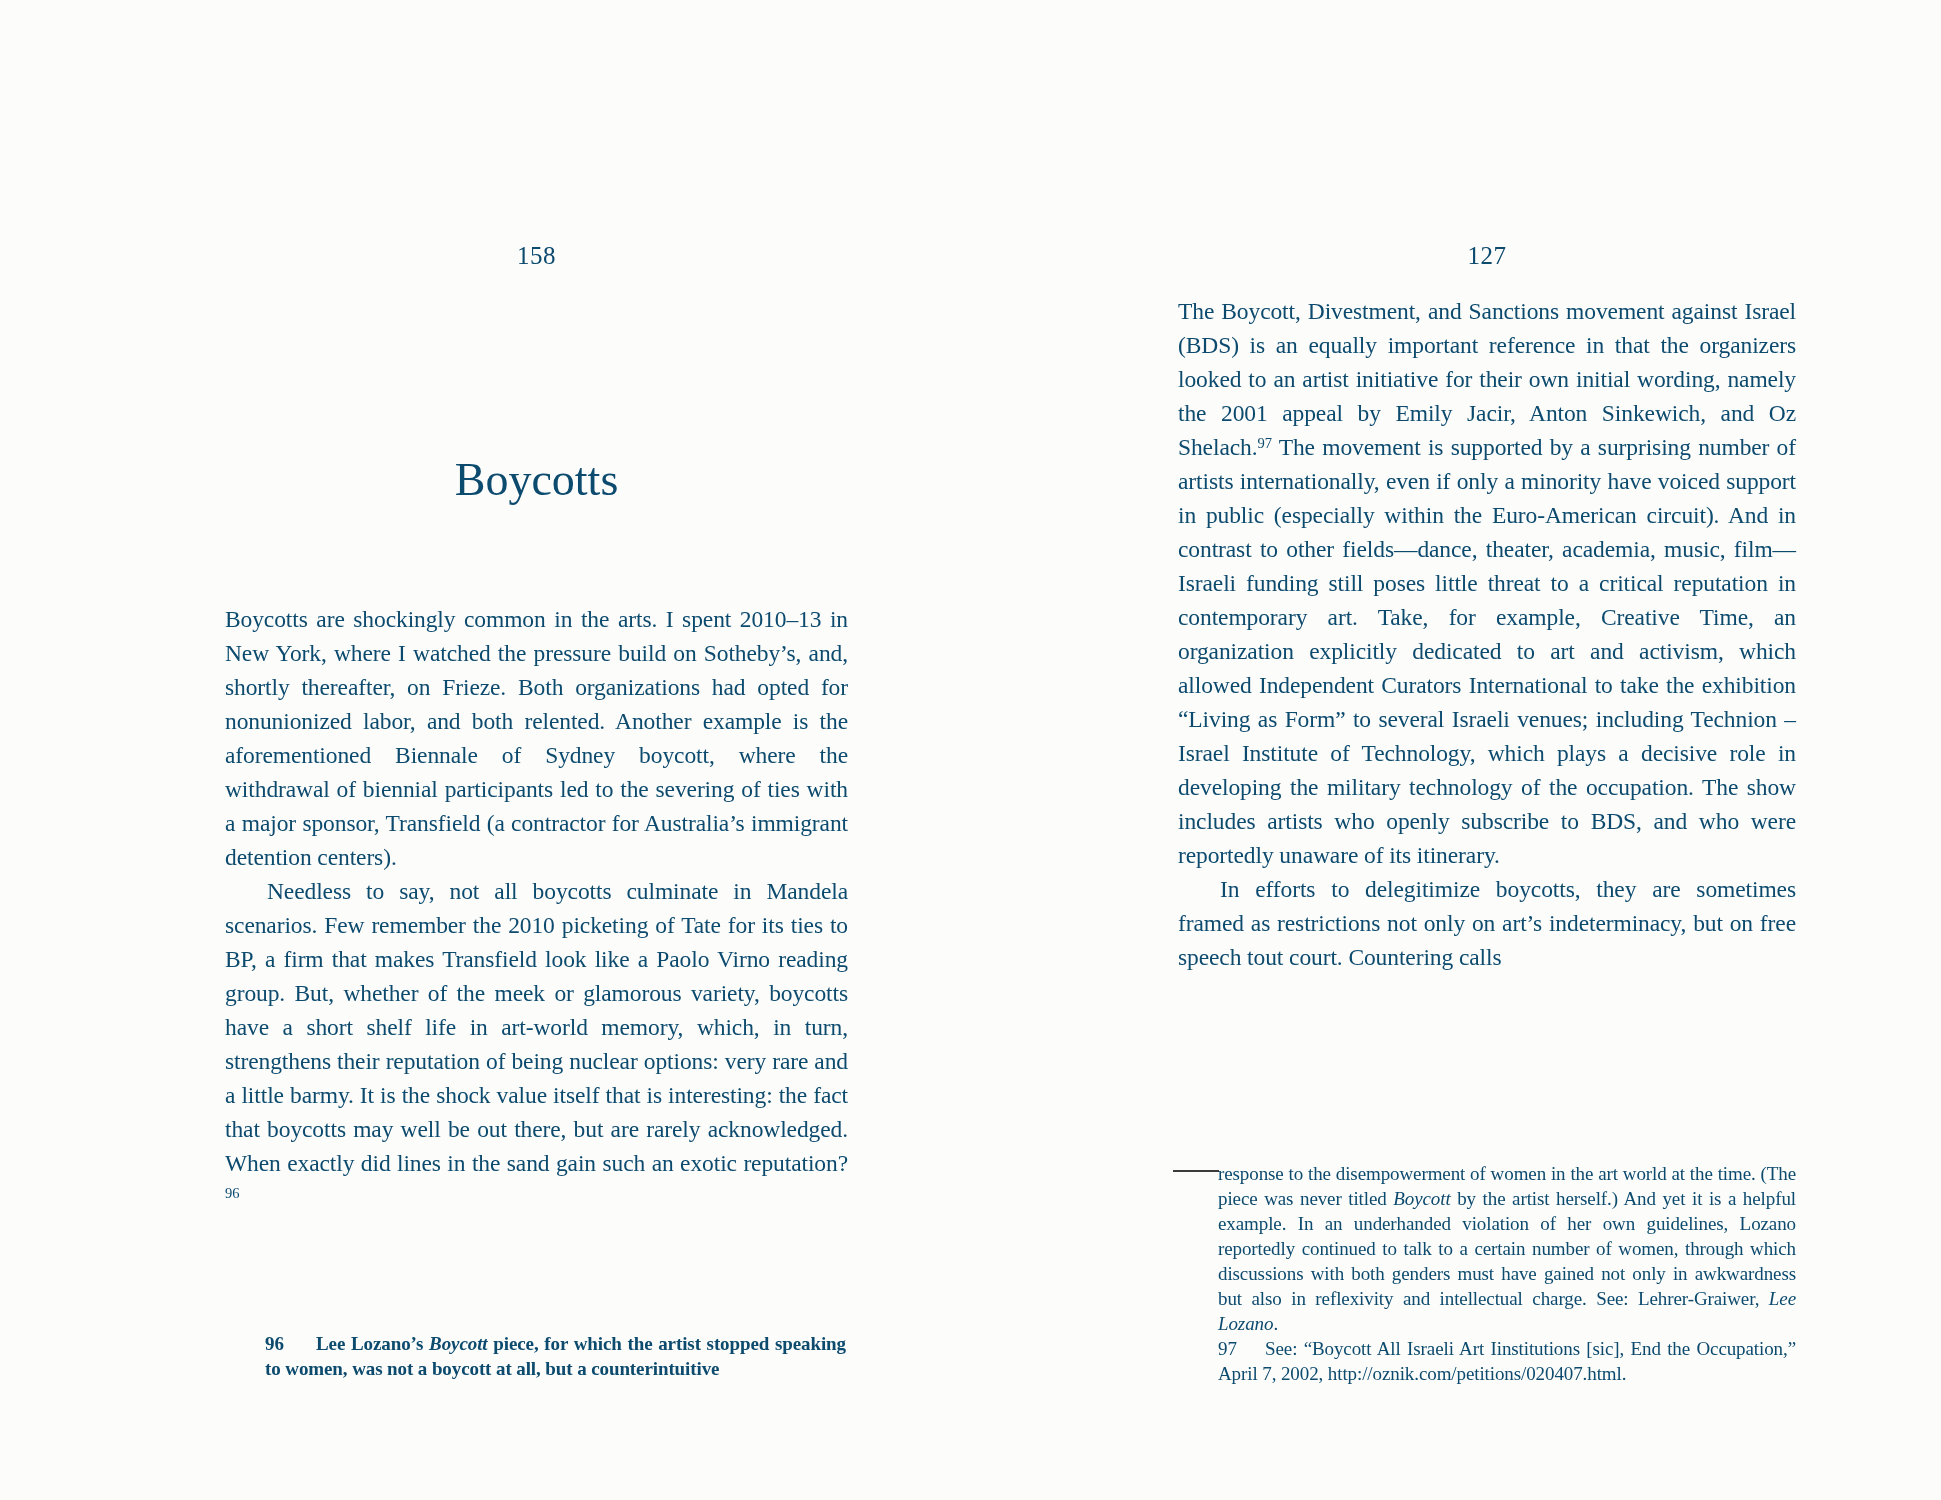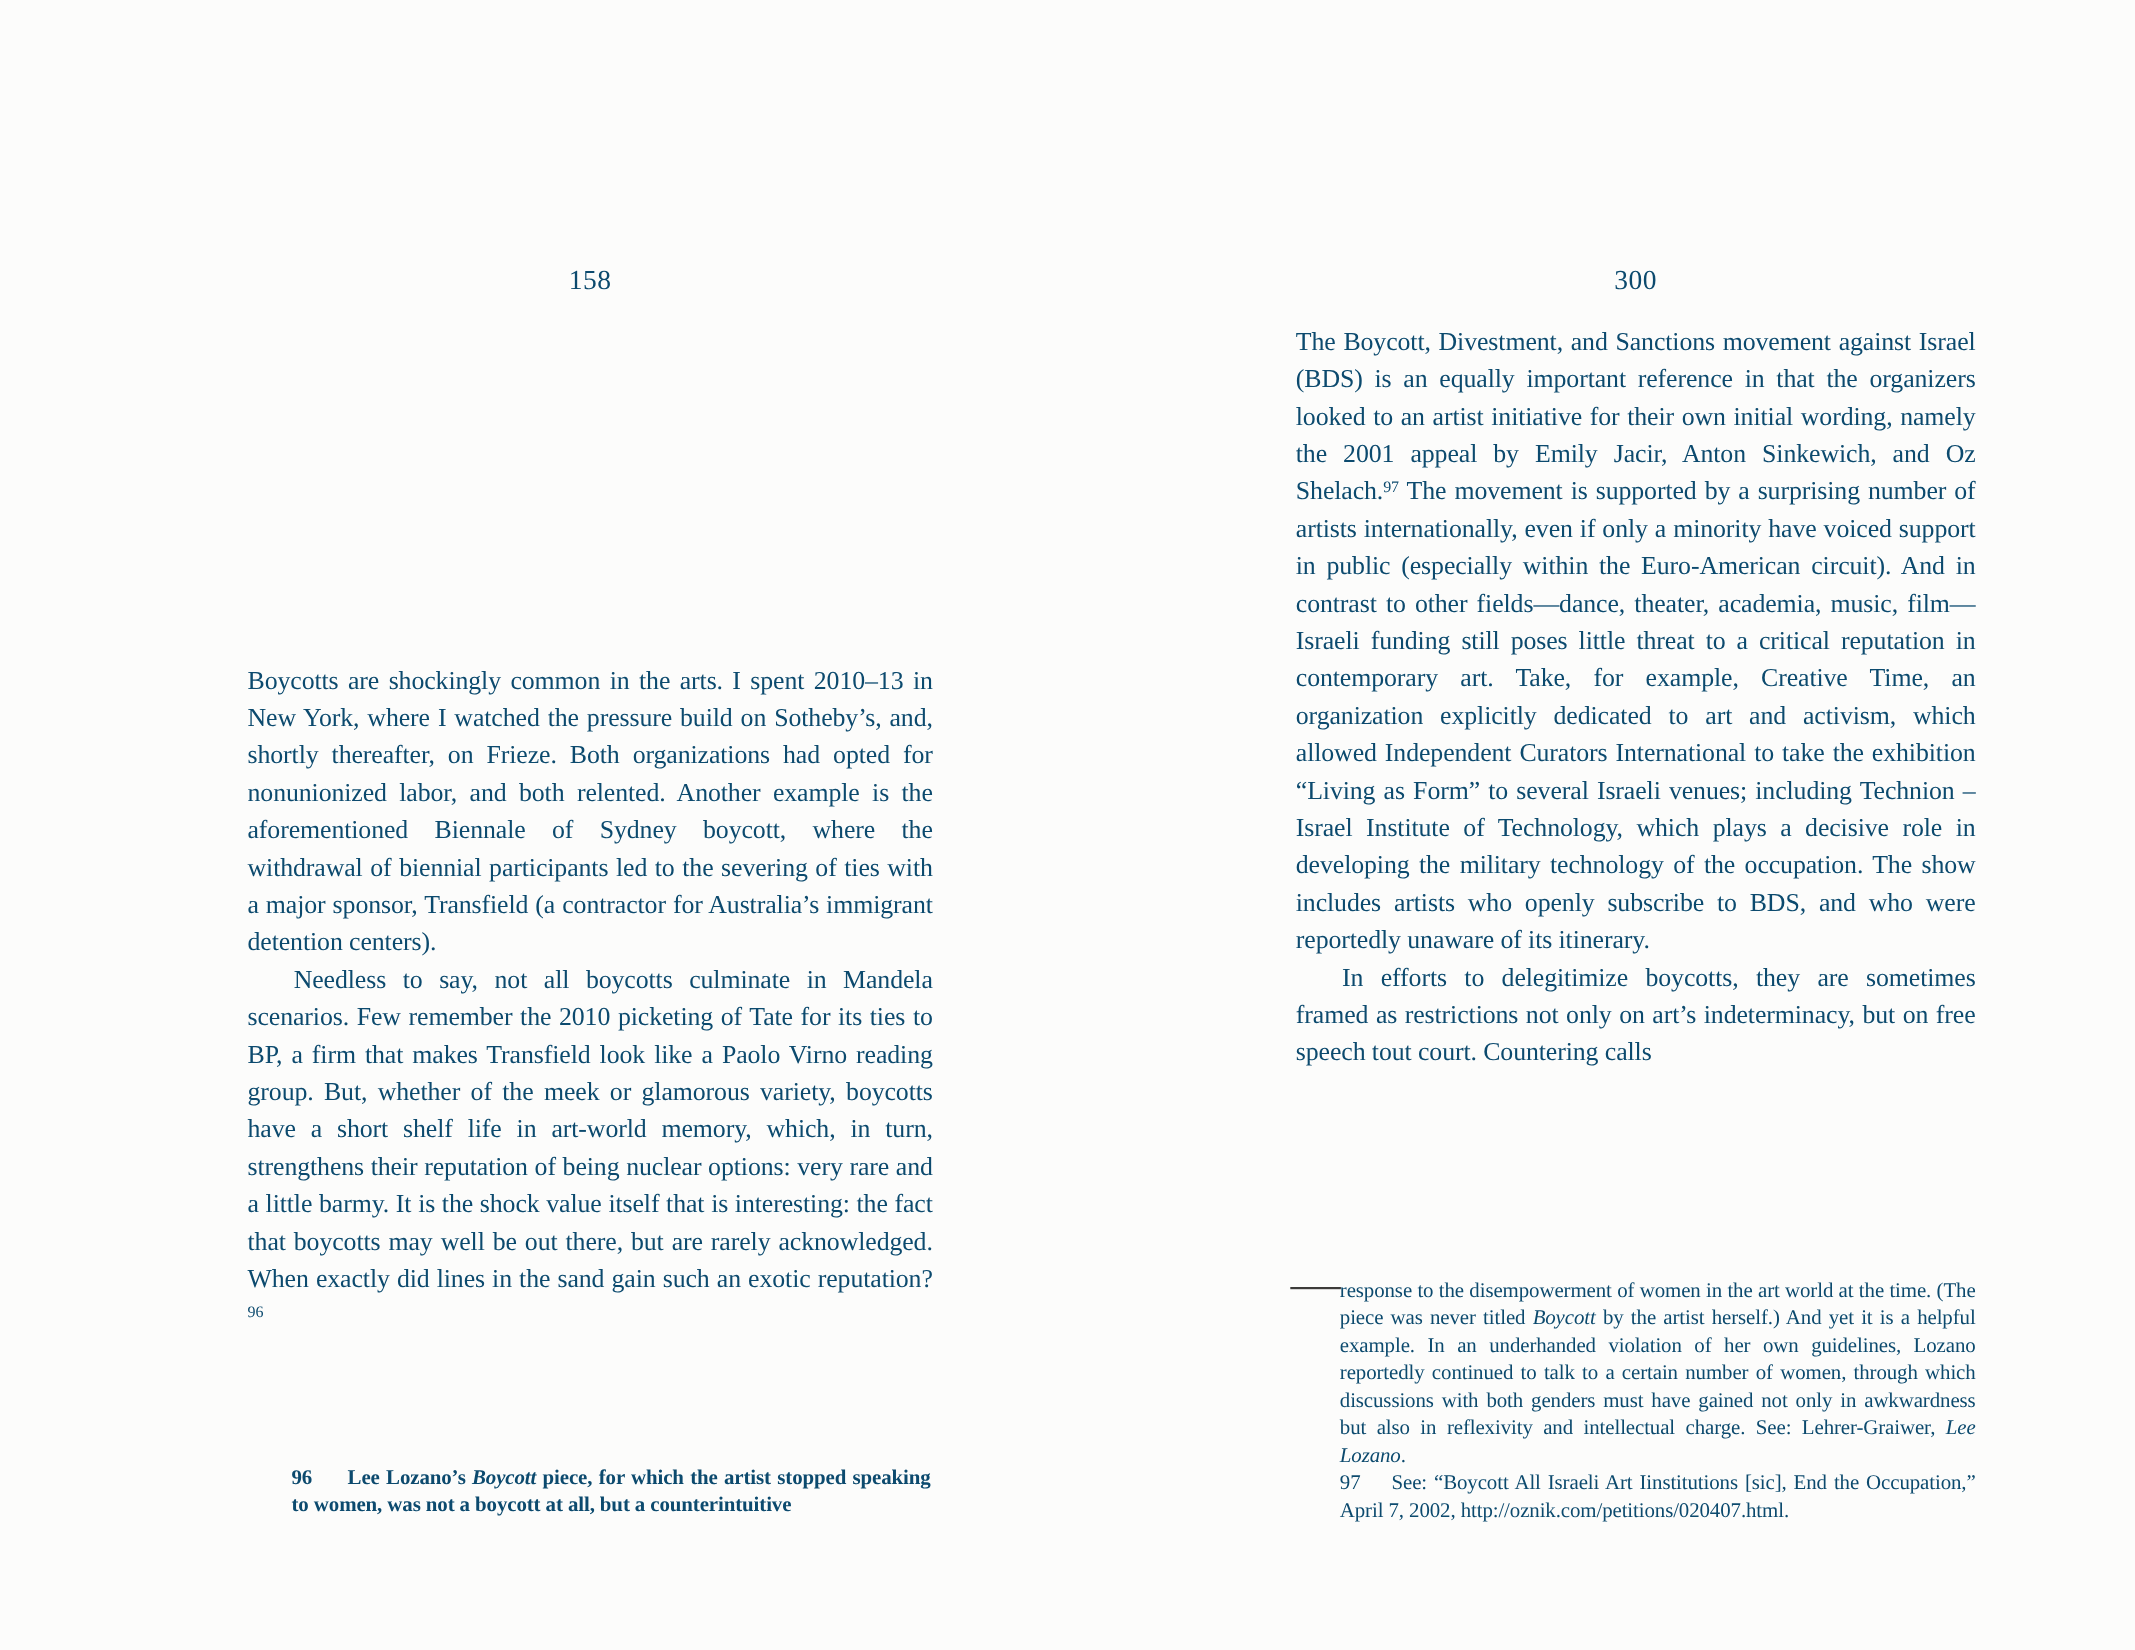--- a/index.html
+++ b/index.html
@@ -102,31 +102,32 @@
   }
   i { font-style: italic; }
 </style>
 </head>
 <body>
 
 <div class="spread">
 
   <section class="page left">
     <div class="pagenum">158</div>
+    <h1 class="chapter-title">Boycotts</h1>
     <div class="body-text">
       <p><span>Boycotts are shockingly common in the arts. I spent 2010–13 in New York, where I watched the pressure build on Sotheby’s, and, shortly thereafter, on Frieze. Both organizations had opted for nonunionized labor, and both relented. Another example is the aforementioned Biennale of Sydney boycott, where the withdrawal of biennial participants led to the severing of ties with a major sponsor, Transfield (a contractor for Australia’s immigrant detention centers).</span></p>
       <p class="indent"><span>Needless to say, not all boycotts culminate in Mandela scenarios. Few remember the 2010 picketing of Tate for its ties to BP, a firm that makes Transfield look like a Paolo Virno reading group. But, whether of the meek or glamorous variety, boycotts have a short shelf life in art-world memory, which, in turn, strengthens their reputation of being nuclear options: very rare and a little barmy. It is the shock value itself that is interesting: the fact that boycotts may well be out there, but are rarely acknowledged. When exactly did lines in the sand gain such an exotic reputation?</span><sup>96</sup></p>
     </div>
     <div class="footnotes">
       <p class="footnote"><span class="fn-num">96</span><span><span>Lee Lozano’s </span><i>Boycott</i><span> piece, for which the artist stopped speaking to women, was not a boycott at all, but a counterintuitive</span></span></p>
     </div>
   </section>
 
   <section class="page right">
-    <div class="pagenum">300</div>
+    <div class="pagenum">127</div>
     <div class="body-text">
       <p><span>The Boycott, Divestment, and Sanctions movement against Israel (BDS) is an equally important reference in that the organizers looked to an artist initiative for their own initial wording, namely the 2001 appeal by Emily Jacir, Anton Sinkewich, and Oz Shelach.</span><sup>97</sup><span> The movement is supported by a surprising number of artists internationally, even if only a minority have voiced support in public (especially within the Euro-American circuit). And in contrast to other fields—dance, theater, academia, music, film—Israeli funding still poses little threat to a critical reputation in contemporary art. Take, for example, Creative Time, an organization explicitly dedicated to art and activism, which allowed Independent Curators International to take the exhibition “Living as Form” to several Israeli venues; including Technion – Israel Institute of Technology, which plays a decisive role in developing the military technology of the occupation. The show includes artists who openly subscribe to BDS, and who were reportedly unaware of its itinerary.</span></p>
       <p class="indent"><span>In efforts to delegitimize boycotts, they are sometimes framed as restrictions not only on art’s indeterminacy, but on free speech tout court. Countering calls</span></p>
     </div>
     <div class="footnotes">
       <span class="fn-rule"></span>
       <p class="footnote"><span>response to the disempowerment of women in the art world at the time. (The piece was never titled </span><i>Boycott</i><span> by the artist herself.) And yet it is a helpful example. In an underhanded violation of her own guidelines, Lozano reportedly continued to talk to a certain number of women, through which discussions with both genders must have gained not only in awkwardness but also in reflexivity and intellectual charge. See: Lehrer-Graiwer, </span><i>Lee Lozano</i><span>.</span></p>
       <p class="footnote"><span class="fn-num">97</span><span><span>See: “Boycott All Israeli Art Iinstitutions [sic], End the Occupation,” April 7, 2002, http://oznik.com/petitions/020407.html.</span></span></p>
     </div>
   </section>

